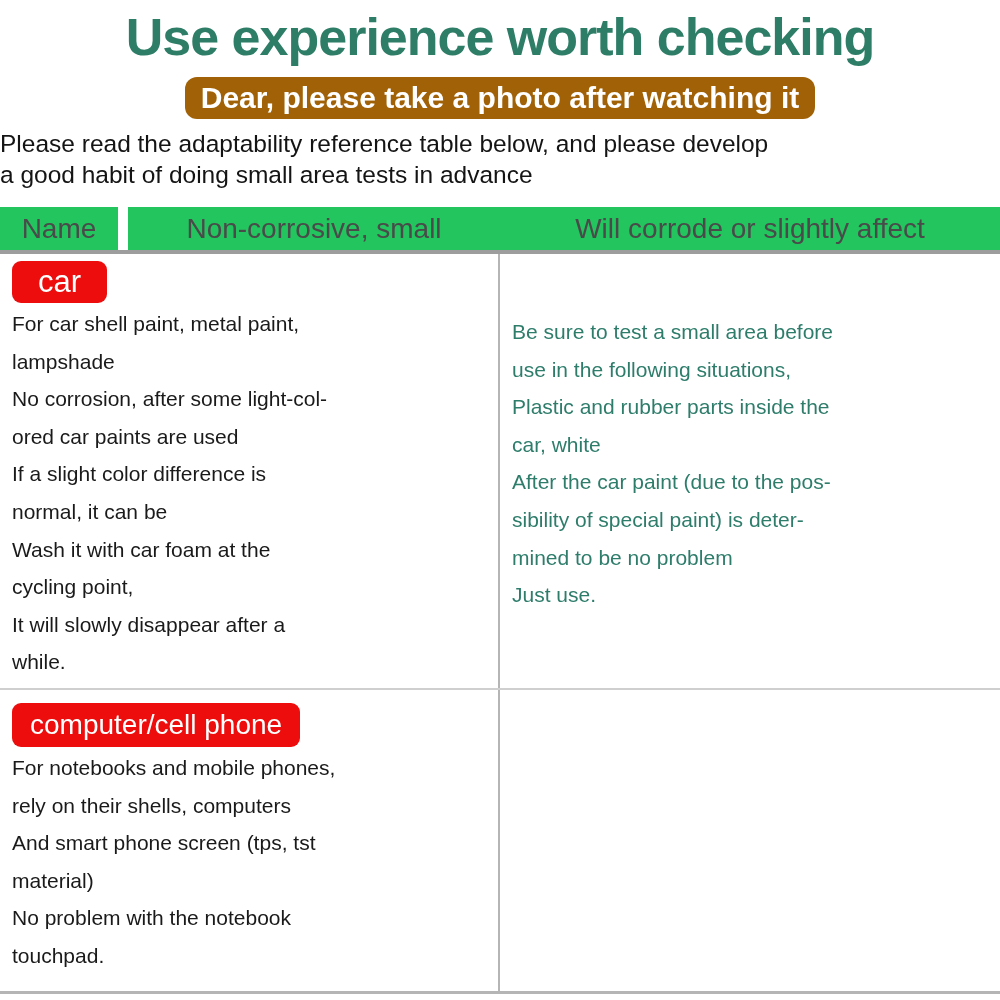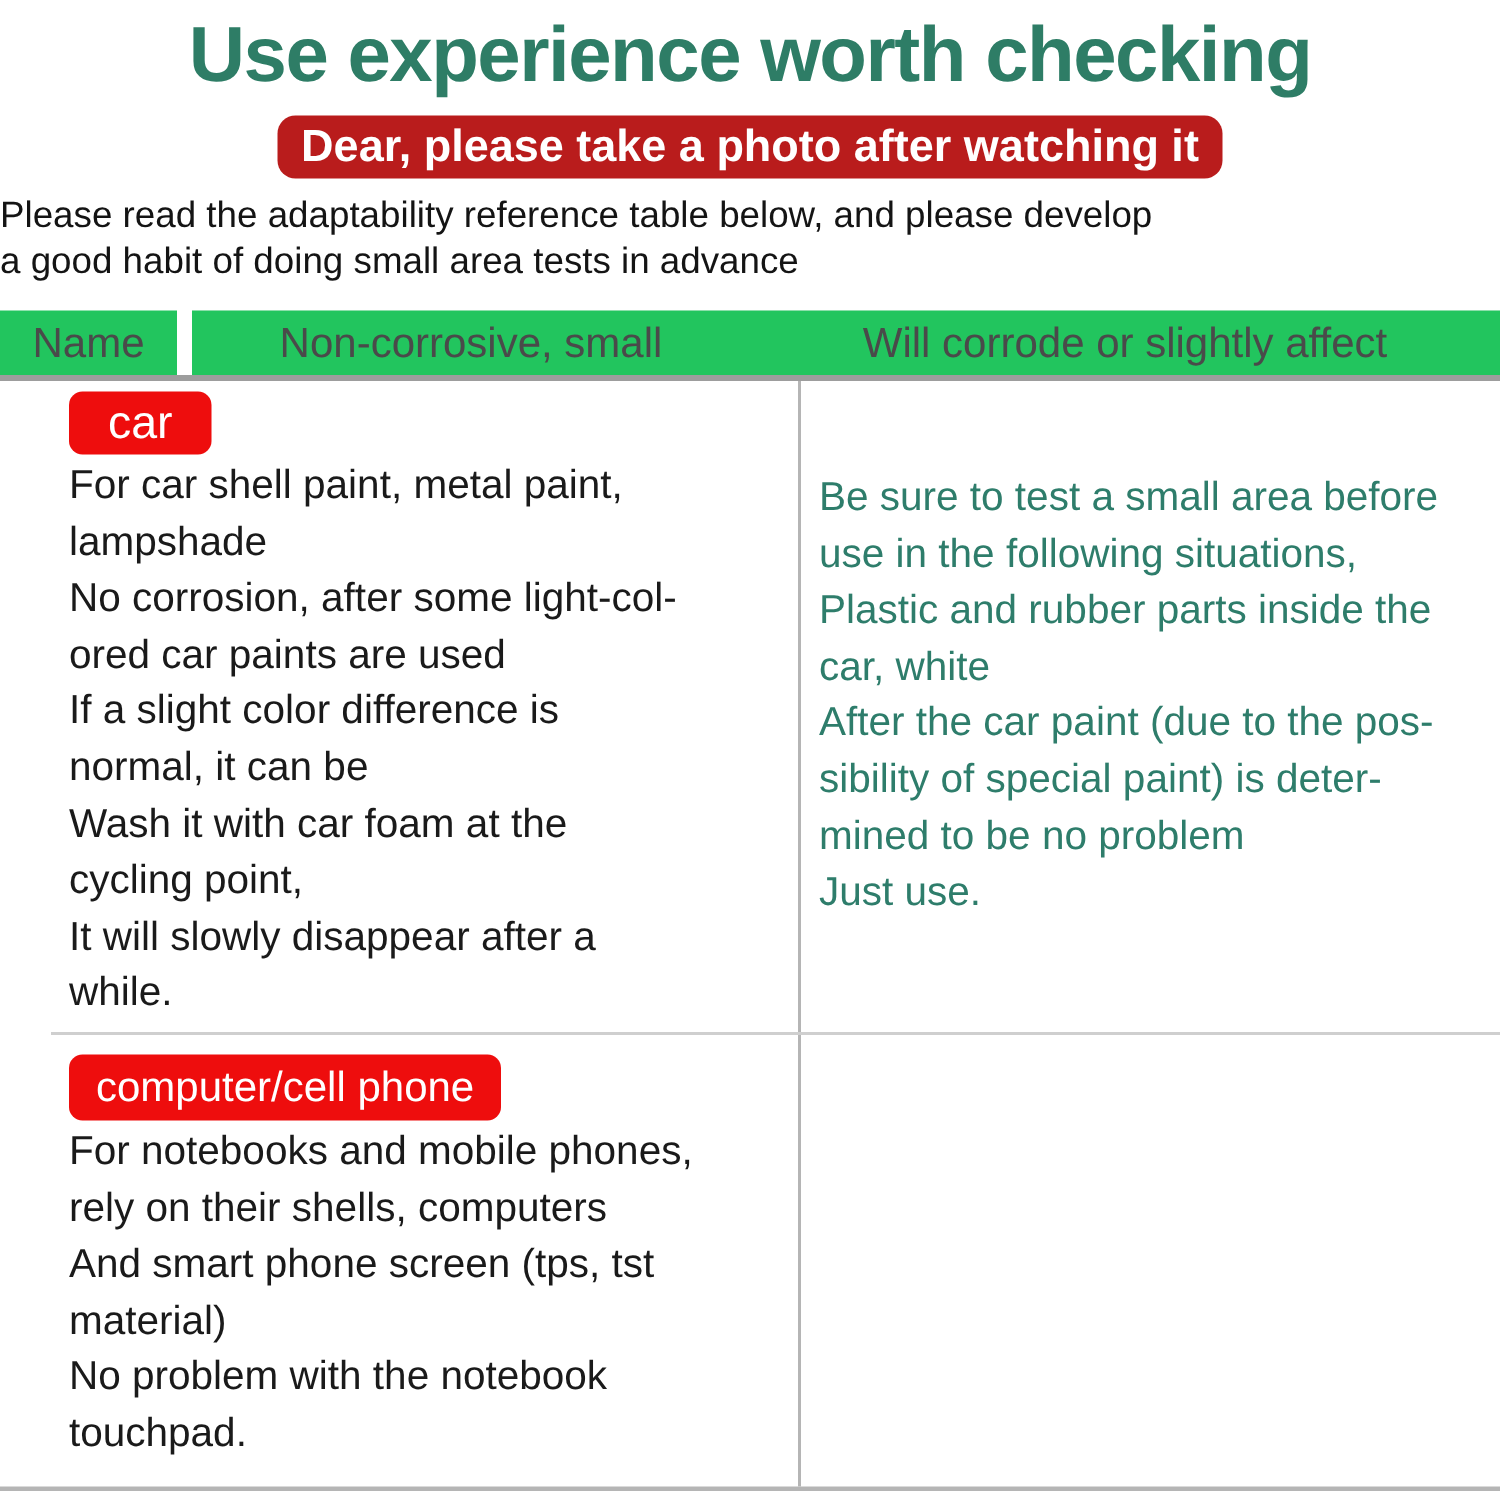--- a/index.html
+++ b/index.html
@@ -23,21 +23,21 @@
     letter-spacing: -1px;
     padding-top: 8px;
     line-height: 58px;
   }
   .banner-wrap {
     text-align: center;
     margin-top: 11px;
   }
   .banner {
     display: inline-block;
-    background: #b91c1c;
+    background: #a16207;
     color: #ffffff;
     font-size: 30px;
     font-weight: 600;
     line-height: 34px;
     padding: 4px 16px;
     border-radius: 12px;
   }
   .intro {
     font-size: 24.5px;
     line-height: 31px;
@@ -61,21 +61,21 @@
   }
   .th-name { width: 118px; }
   .th-gap  { width: 10px; background: #ffffff; }
   .th-rest { flex: 1; display: flex; background: #f2f2f2; }
   .th-col2 { width: 372px; }
   .th-col3 { flex: 1; }
   
   .tbody {
     border-bottom: 3px solid #b5b5b5;
   }
-  .trow { display: flex; margin-left: 34px; }
+  .trow { display: flex; }
   .trow-1 { height: 434px; }
   .trow-2 { height: 301px; border-top: 2px solid #cfcfcf; }
   .cell-left {
     width: 500px;
     box-sizing: border-box;
     border-right: 2px solid #b5b5b5;
     padding-left: 12px;
   }
   .cell-right {
     flex: 1;
@@ -96,21 +96,21 @@
     line-height: 36px;
     padding: 3px 26px;
   }
   .badge-2 {
     margin-top: 13px;
     font-size: 28px;
     line-height: 38px;
     padding: 3px 18px;
   }
   .body-text {
-    font-size: 27px;
+    font-size: 21px;
     line-height: 37.6px;
     white-space: pre-line;
   }
   .text-black { color: #1a1a1a; margin-top: 2px; }
   .text-teal  { color: #2e7d6b; }
   .pad-r1 { padding-top: 59px; }
   .pad-r2 { padding-top: 66px; line-height: 39.5px; }
 </style>
 </head>
 <body>

